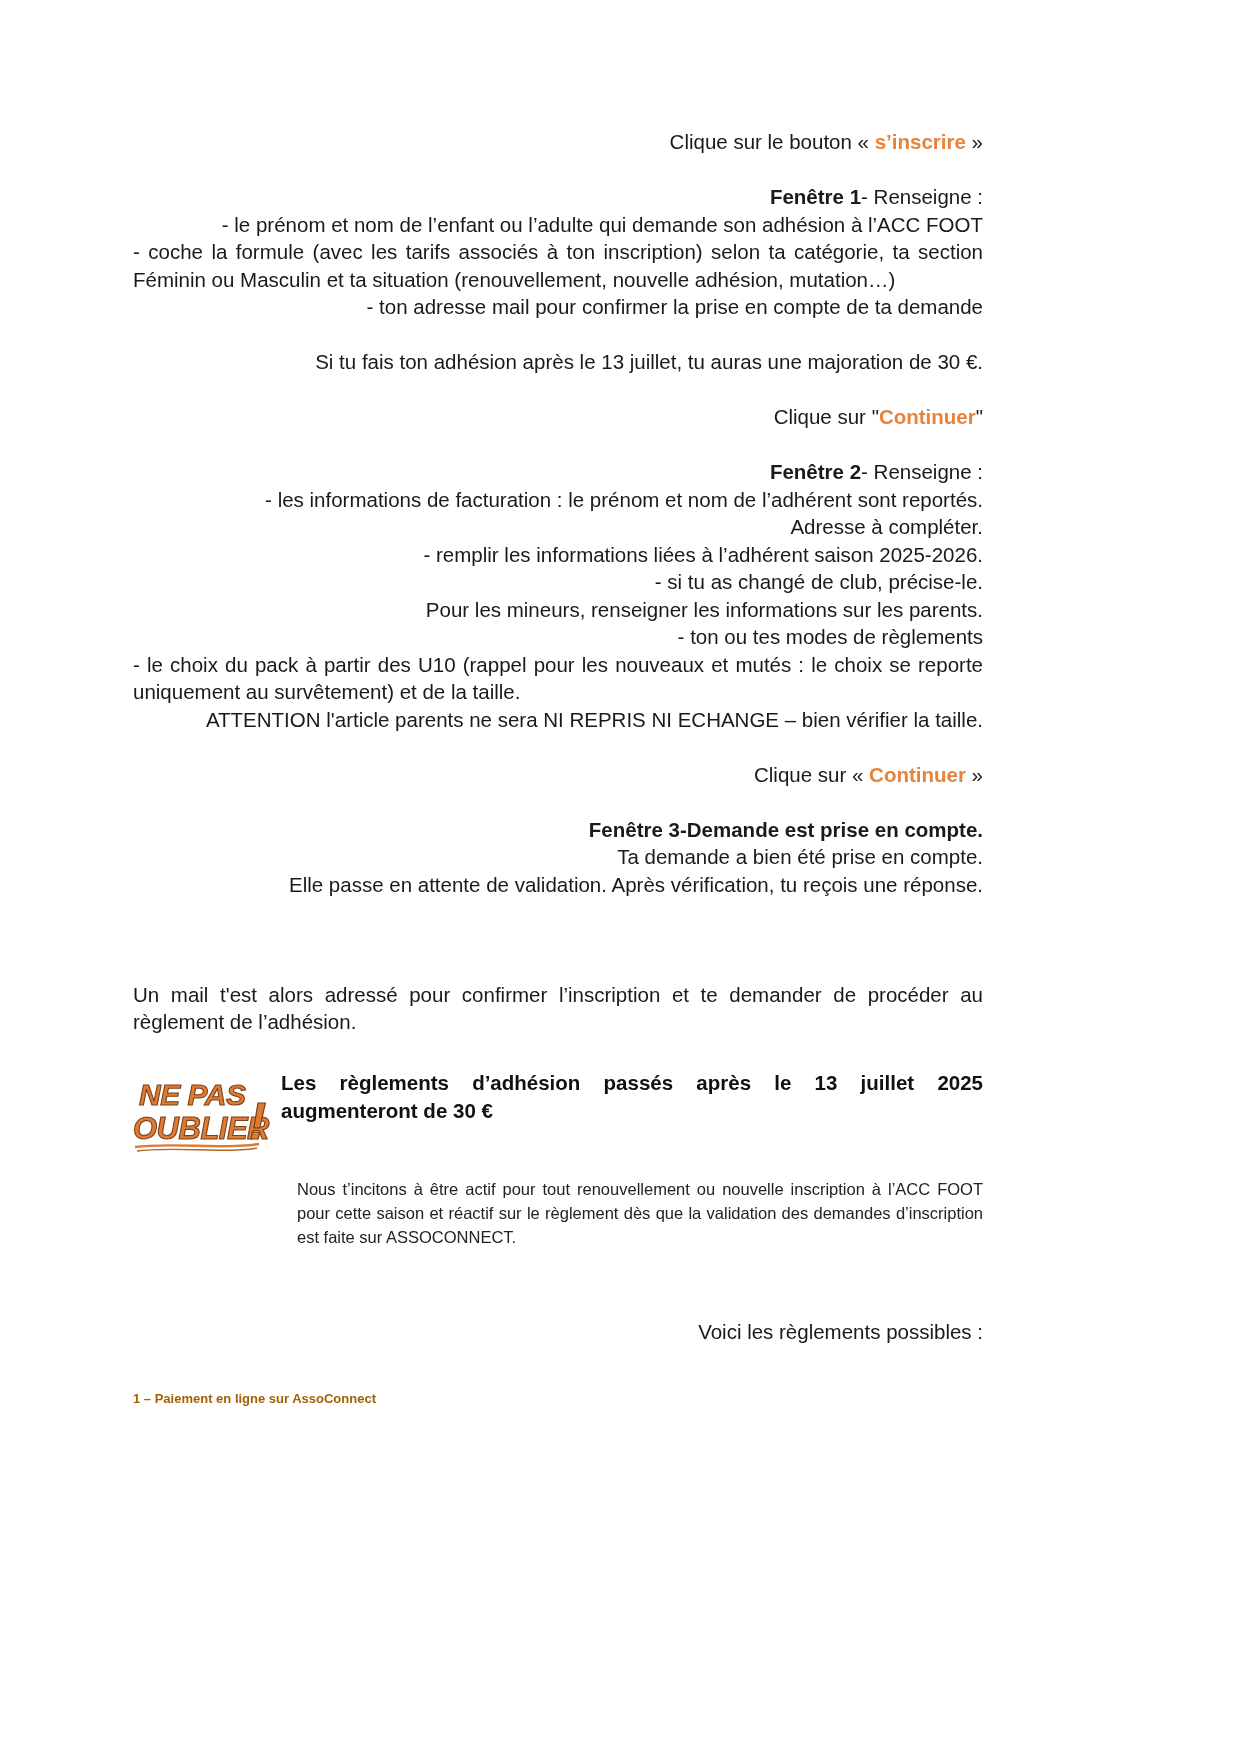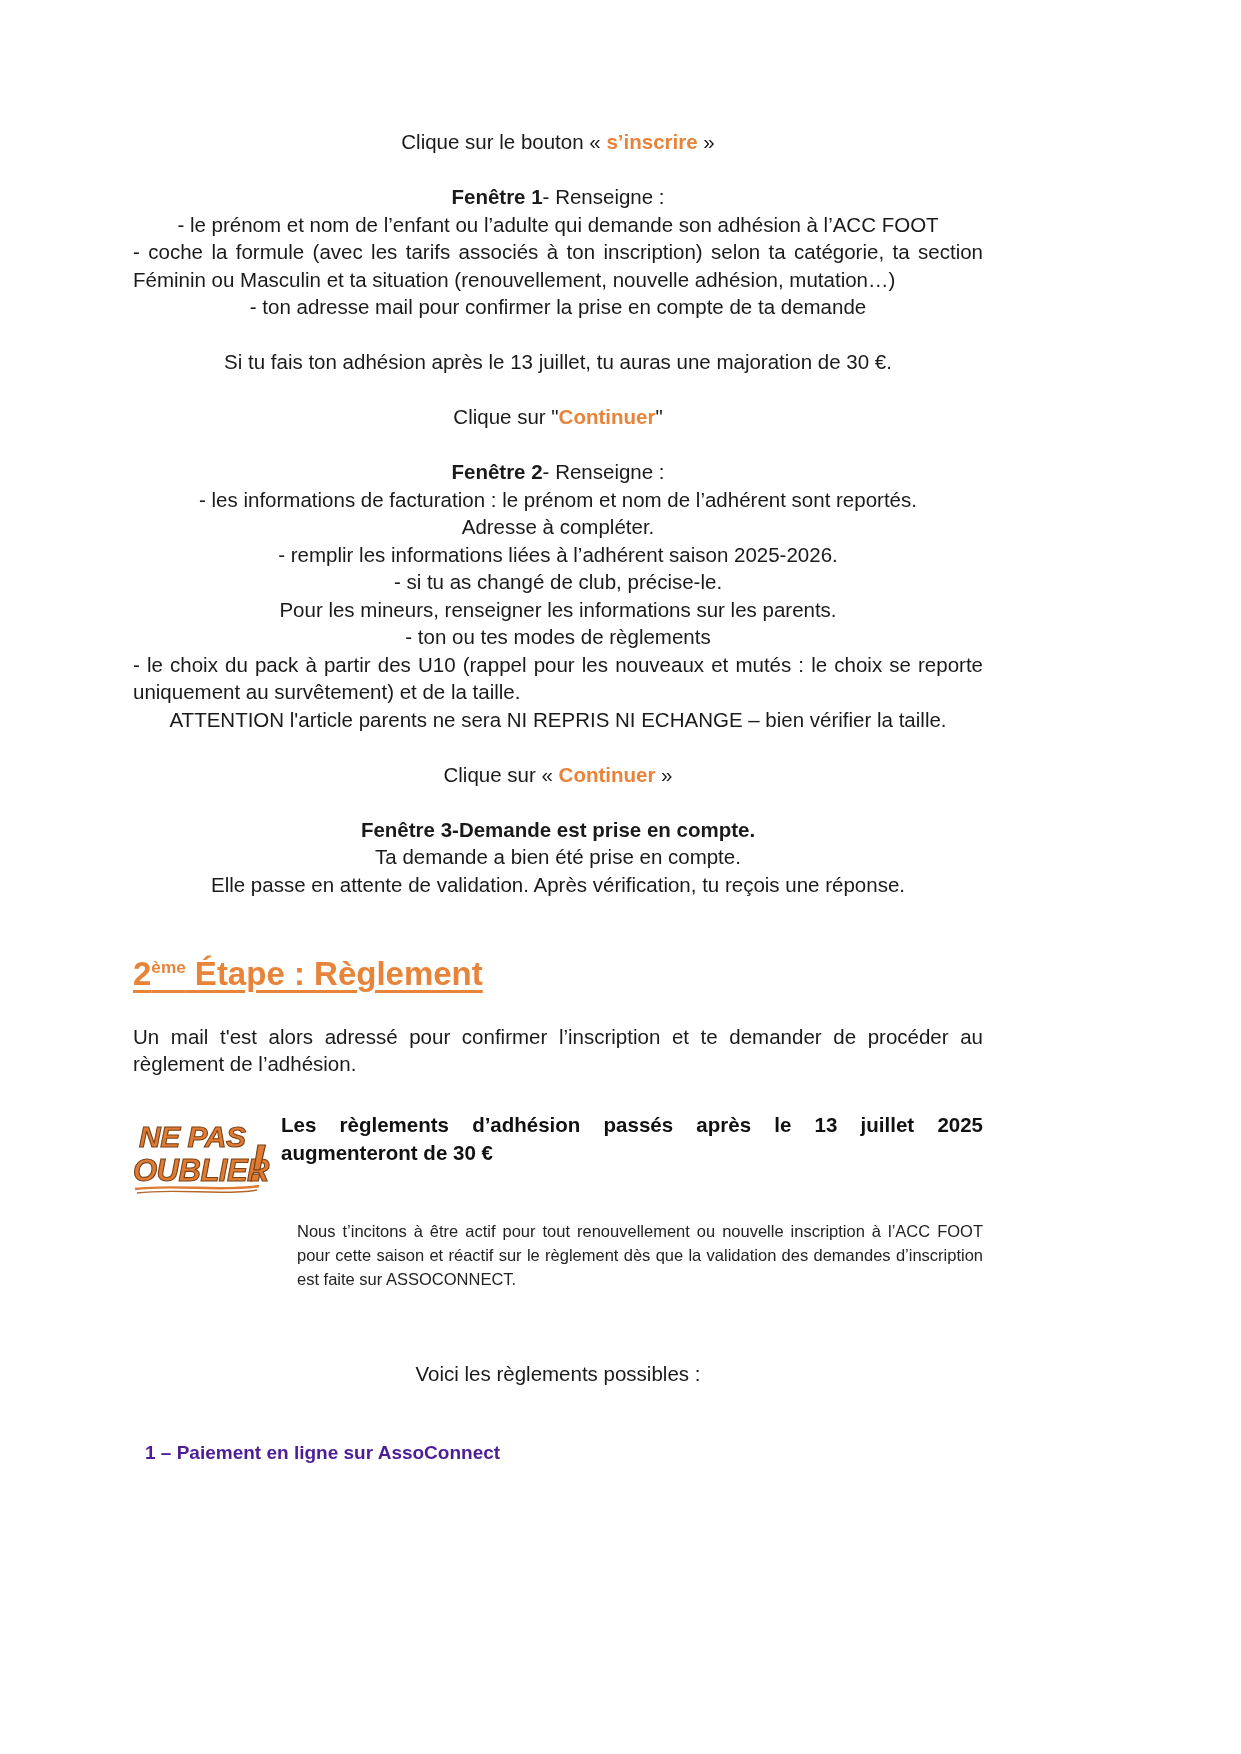--- a/index.html
+++ b/index.html
@@ -30,21 +30,21 @@
 
   
   .para {
     font-size: 20.5px;
     line-height: 27.5px;
     color: #1a1a1a;
     margin: 0;
     text-align: justify;
     text-justify: inter-word;
   }
-  .para.nojust { text-align: center; }
+  .para.nojust { text-align: right; }
   .blank { height: 27.5px; }
   .half-blank { height: 14px; }
 
   .bold { font-weight: bold; }
   .orange { color: #E8833A; font-weight: bold; }
 
   
   .step-heading {
     font-size: 33px;
     font-weight: bold;
@@ -97,24 +97,24 @@
     margin-top: 22px;
     font-size: 16.5px;
     line-height: 24px;
     color: #222222;
     text-align: justify;
     text-justify: inter-word;
     max-width: 690px;
   }
 
   .small-orange-heading {
-    font-size: 19px;
+    font-size: 13px;
     font-weight: bold;
-    color: #4c1d95;
-    margin: 12px;
+    color: #a16207;
+    margin: 0;
     line-height: 24px;
   }
 </style>
 </head>
 <body>
 
 <div class="page">
   <div class="content">
 
     <p class="para nojust">
@@ -162,23 +162,20 @@
 
     <div class="blank"></div>
 
     <p class="para nojust bold">Fenêtre 3-Demande est prise en compte.</p>
     <p class="para nojust">Ta demande a bien été prise en compte.</p>
     <p class="para nojust">Elle passe en attente de validation. Après vérification, tu reçois une réponse.</p>
 
     <div class="blank"></div>
     <div class="blank"></div>
 
-    <p class="step-heading">
-      <span>2</span><sup>ème</sup><span> Étape : Règlement</span>
-    </p>
 
     <div class="blank"></div>
 
     <p class="para">Un mail t'est alors adressé pour confirmer l’inscription et te demander de procéder au règlement de l’adhésion.</p>
 
     <div class="blank"></div>
 
     <div class="callout">
       <div class="callout-row">
         <div class="badge">

